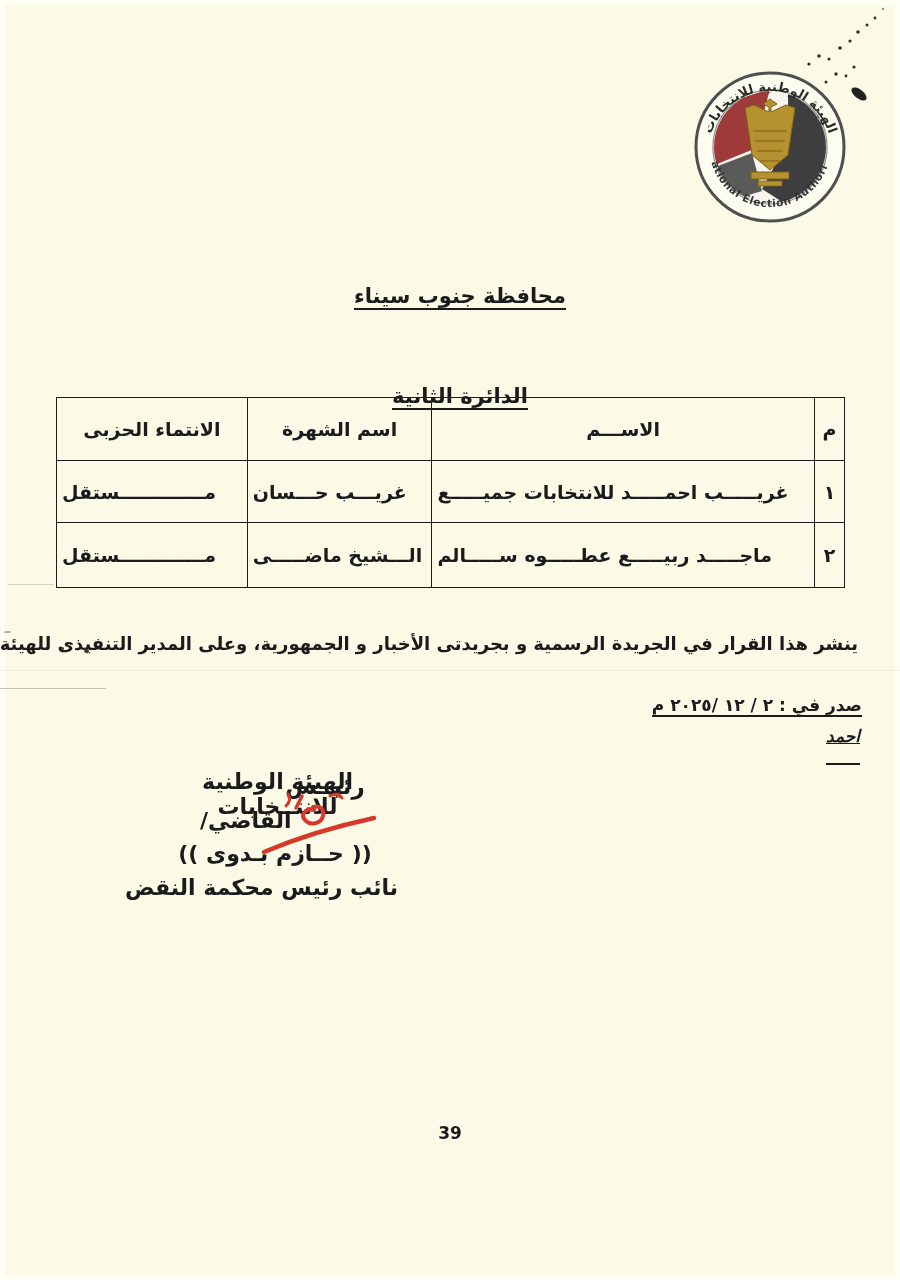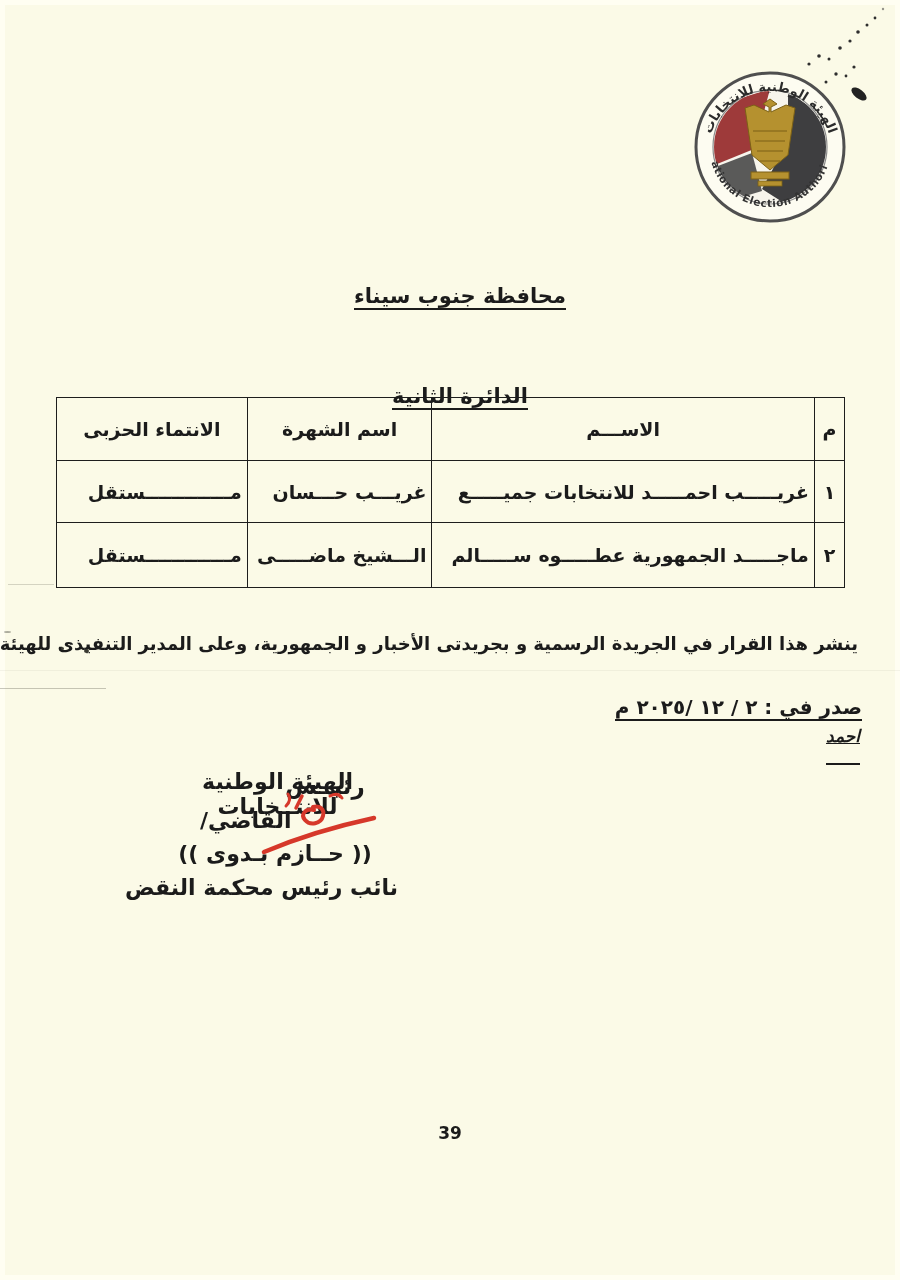--- a/index.html
+++ b/index.html
@@ -21,29 +21,29 @@
 
   
   .cand-table{left:56px;top:397px;width:789px;border-collapse:collapse;
               direction:rtl;table-layout:fixed;}
   .cand-table td,.cand-table th{border:1.6px solid #1d1d1d;vertical-align:middle;
               font-size:19px;font-weight:bold;color:#1b1b1b;padding:2px 5px;
               overflow:hidden;white-space:nowrap;}
   .cand-table th{height:58px;font-size:19px;}
   .row1 td{height:57px;}
   .row2 td{height:60px;}
-  .cell-name{text-align:right;}
+  .cell-name{text-align:left;}
   .cell-serial{text-align:center;}
 
   
   .art-title{left:36px;width:864px;top:602px;font-size:19px;}
   .art-body{right:42px;top:633px;font-size:18px;direction:rtl;}
 
   
-  .date-line{right:38px;top:695px;font-size:20px;direction:rtl;}
+  .date-line{right:38px;top:695px;font-size:17px;direction:rtl;}
   .ahmed{right:40px;top:726px;font-size:17px;direction:rtl;}
   .ahmed .u1{border-bottom-width:2px;text-decoration:underline;}
 
   
   .sig1{left:265px;width:120px;top:738px;font-size:23px;margin-top:35px;}
   .sig2{left:150px;width:255px;top:769px;font-size:22px;}
   .judge{left:200px;top:808px;font-size:22px;direction:rtl;}
   .sig-name{left:150px;width:250px;top:841px;font-size:22px;}
   .sig-pos{left:125px;width:270px;top:875px;font-size:22px;}
 
@@ -130,21 +130,21 @@
       <th>الانتماء الحزبى</th>
     </tr>
     <tr class="row1">
       <td class="cell-serial">١</td>
       <td class="cell-name">غريـــــب احمـــــد للانتخابات جميـــــع</td>
       <td class="cell-name">غريـــب حـــسان</td>
       <td class="cell-name">مـــــــــــــستقل</td>
     </tr>
     <tr class="row2">
       <td class="cell-serial">٢</td>
-      <td class="cell-name">ماجـــــد الجمهورية عطـــــوه ســـــالم</td>
+      <td class="cell-name">ماجـــــد ربيـــــع عطـــــوه ســـــالم</td>
       <td class="cell-name">الـــشيخ ماضـــــى</td>
       <td class="cell-name">مـــــــــــــستقل</td>
     </tr>
   </tbody>
     </table>
 
   <div class="abs art-body ink b nowrap">ينشر هذا القرار في الجريدة الرسمية و بجريدتى الأخبار و الجمهورية، وعلى المدير التنفيذى للهيئة تنفيذه .</div>
 
   <div class="abs date-line ink b nowrap">
     <span class="u2">صدر في : ٢ / ١٢ /٢٠٢٥ م</span>

